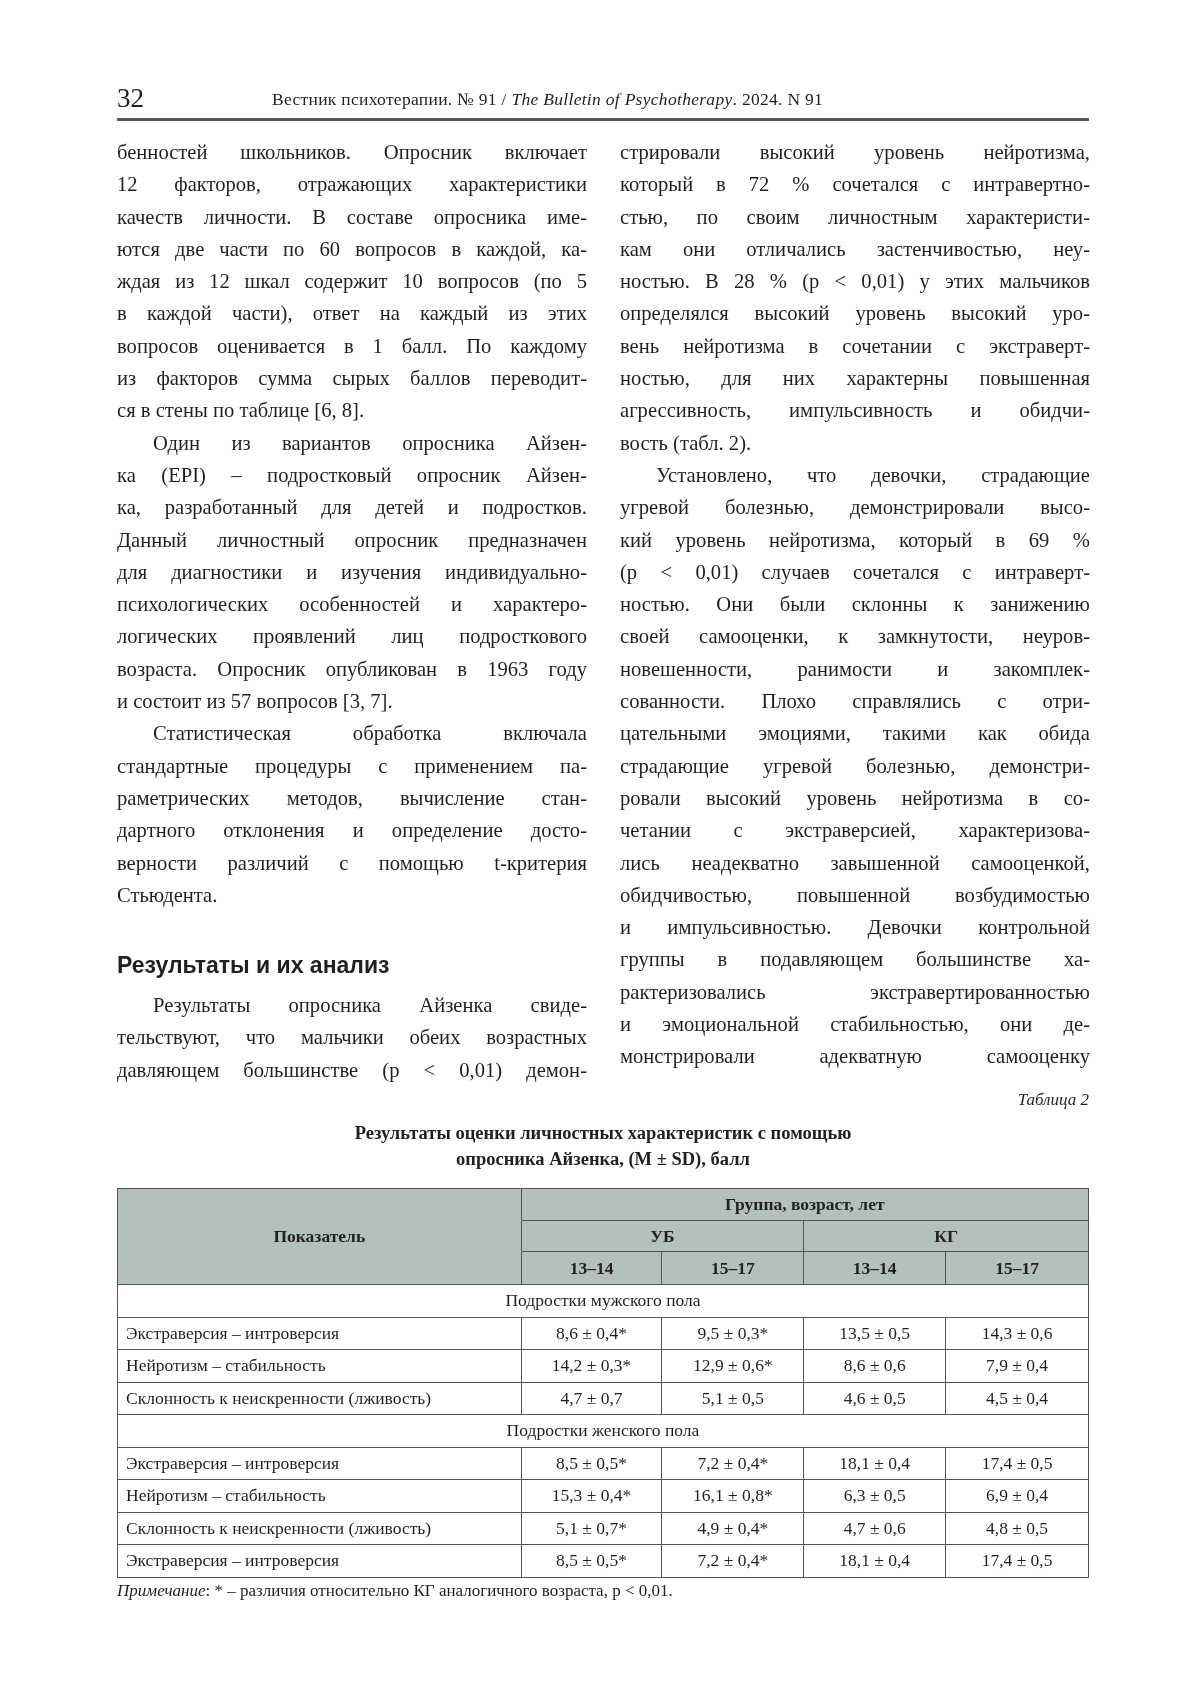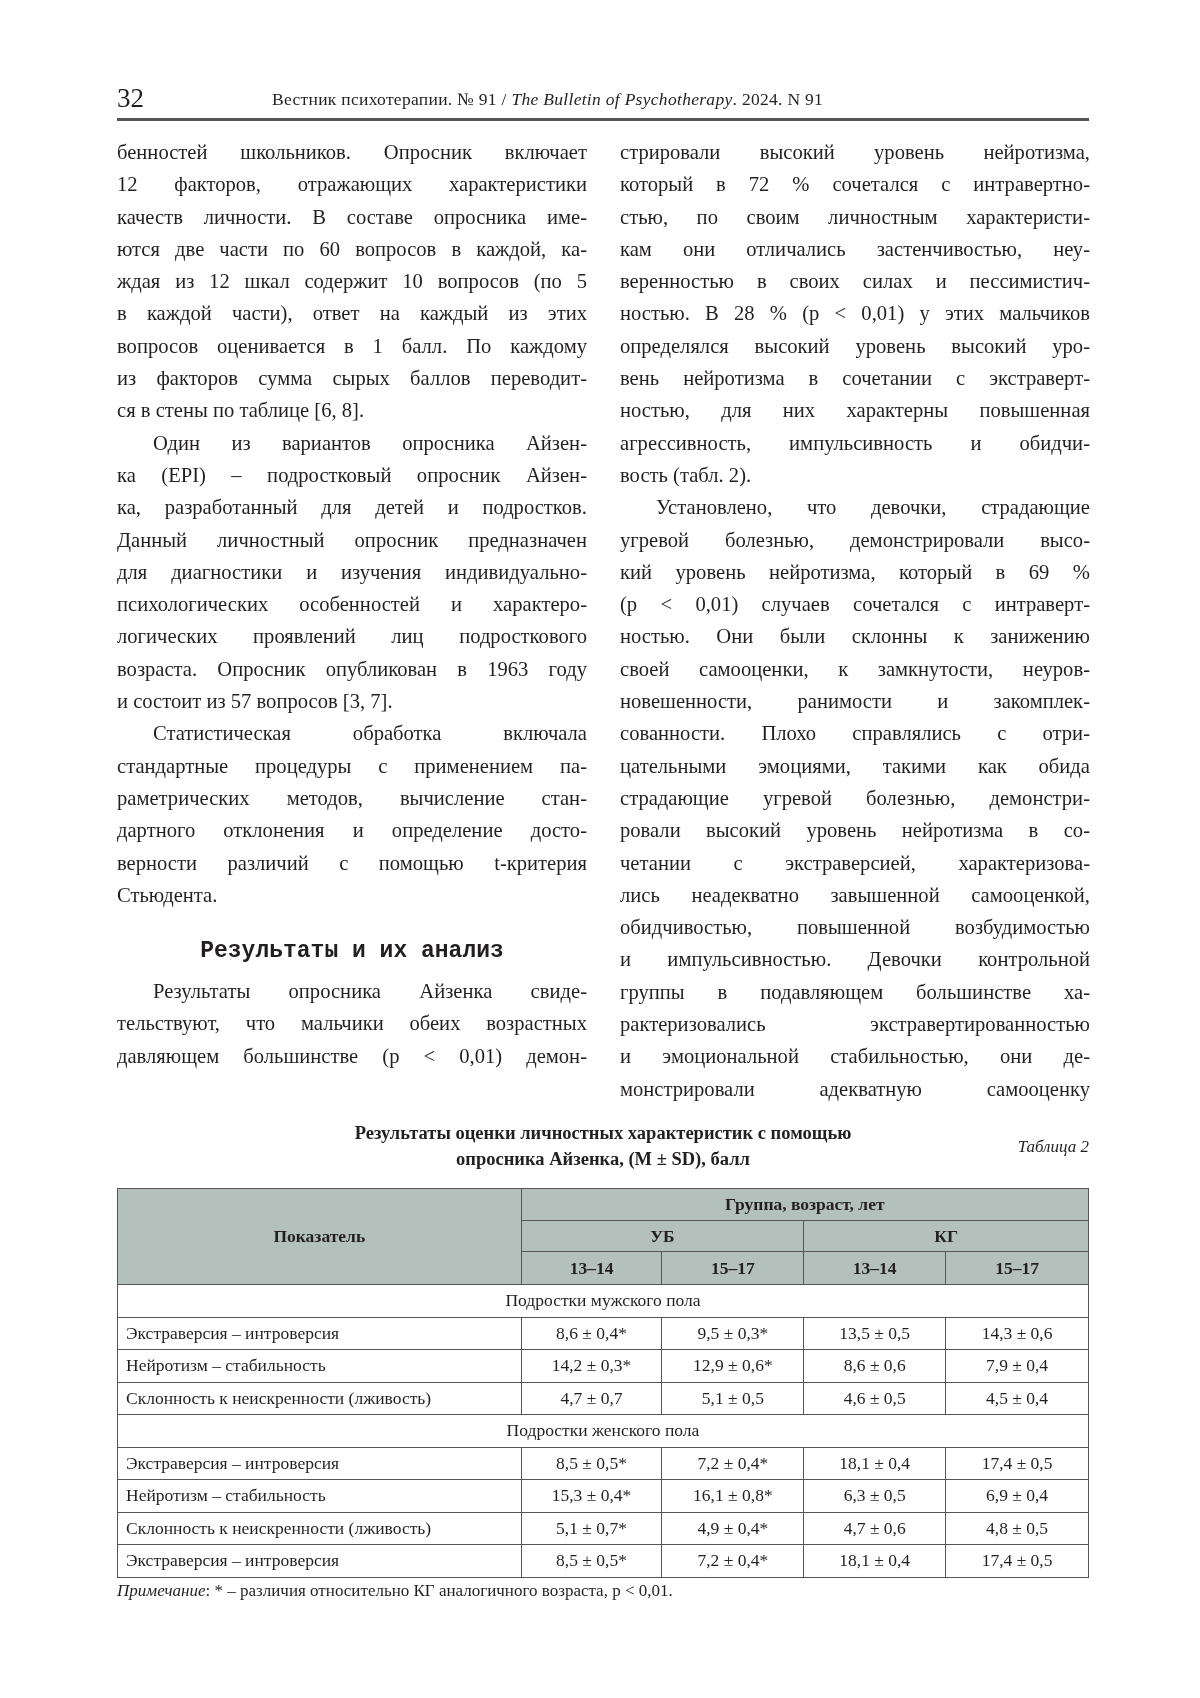--- a/index.html
+++ b/index.html
@@ -32,26 +32,26 @@
     font-family: "Liberation Serif", serif;
     font-size: 20.6px; line-height: 32.3px;
     text-align: justify;
   }
   .col.left { left: 117px; }
   .col.right { left: 620px; }
   .col p { text-indent: 0; }
   .line { display: block; text-align: justify; text-align-last: justify; white-space: nowrap; }
   .line.last { text-align-last: left; }
   .section-title {
-    font-family: Liberation Mono, monospace;
-    font-weight: bold; font-size: 23px; text-align: center;
-    margin-top: 24px; margin-bottom: 8px; line-height: 32px;
+    font-family: Liberation Sans, sans-serif;
+    font-weight: bold; font-size: 23px; 
+    margin-top: 38px; margin-bottom: 8px; line-height: 32px;
   }
   .table-label {
-    position: absolute; right: 111px; top: 1137px;
+    position: absolute; right: 111px; top: 1090px;
     font-family: "Liberation Serif", serif; font-style: italic; font-size: 17px;
   }
   .table-title {
     position: absolute; left: 117px; top: 1120px; width: 972px; text-align: center;
     font-family: "Liberation Serif", serif; font-weight: bold; font-size: 18.5px; line-height: 26px;
   }
   table.data {
     position: absolute; left: 117px; top: 1188px; width: 972px;
     border-collapse: collapse;
     font-family: "Liberation Serif", serif; font-size: 17.5px;
@@ -120,21 +120,20 @@
     <span class="line">давляющем большинстве (p &lt; 0,01) демон-</span>
   </p>
 </div>
 
 <div class="col right">
   <p>
     <span class="line">стрировали высокий уровень нейротизма,</span>
     <span class="line">который в 72 % сочетался с интравертно-</span>
     <span class="line">стью, по своим личностным характеристи-</span>
     <span class="line">кам они отличались застенчивостью, неу-</span>
-    <span class="line">веренностью в своих силах и пессимистич-</span>
     <span class="line">ностью. В 28 % (p &lt; 0,01) у этих мальчиков</span>
     <span class="line">определялся высокий уровень высокий уро-</span>
     <span class="line">вень нейротизма в сочетании с экстраверт-</span>
     <span class="line">ностью, для них характерны повышенная</span>
     <span class="line">агрессивность, импульсивность и обидчи-</span>
     <span class="line last">вость (табл. 2).</span>
   </p>
   <p>
     <span class="line" style="padding-left:36px">Установлено, что девочки, страдающие</span>
     <span class="line">угревой болезнью, демонстрировали высо-</span>

